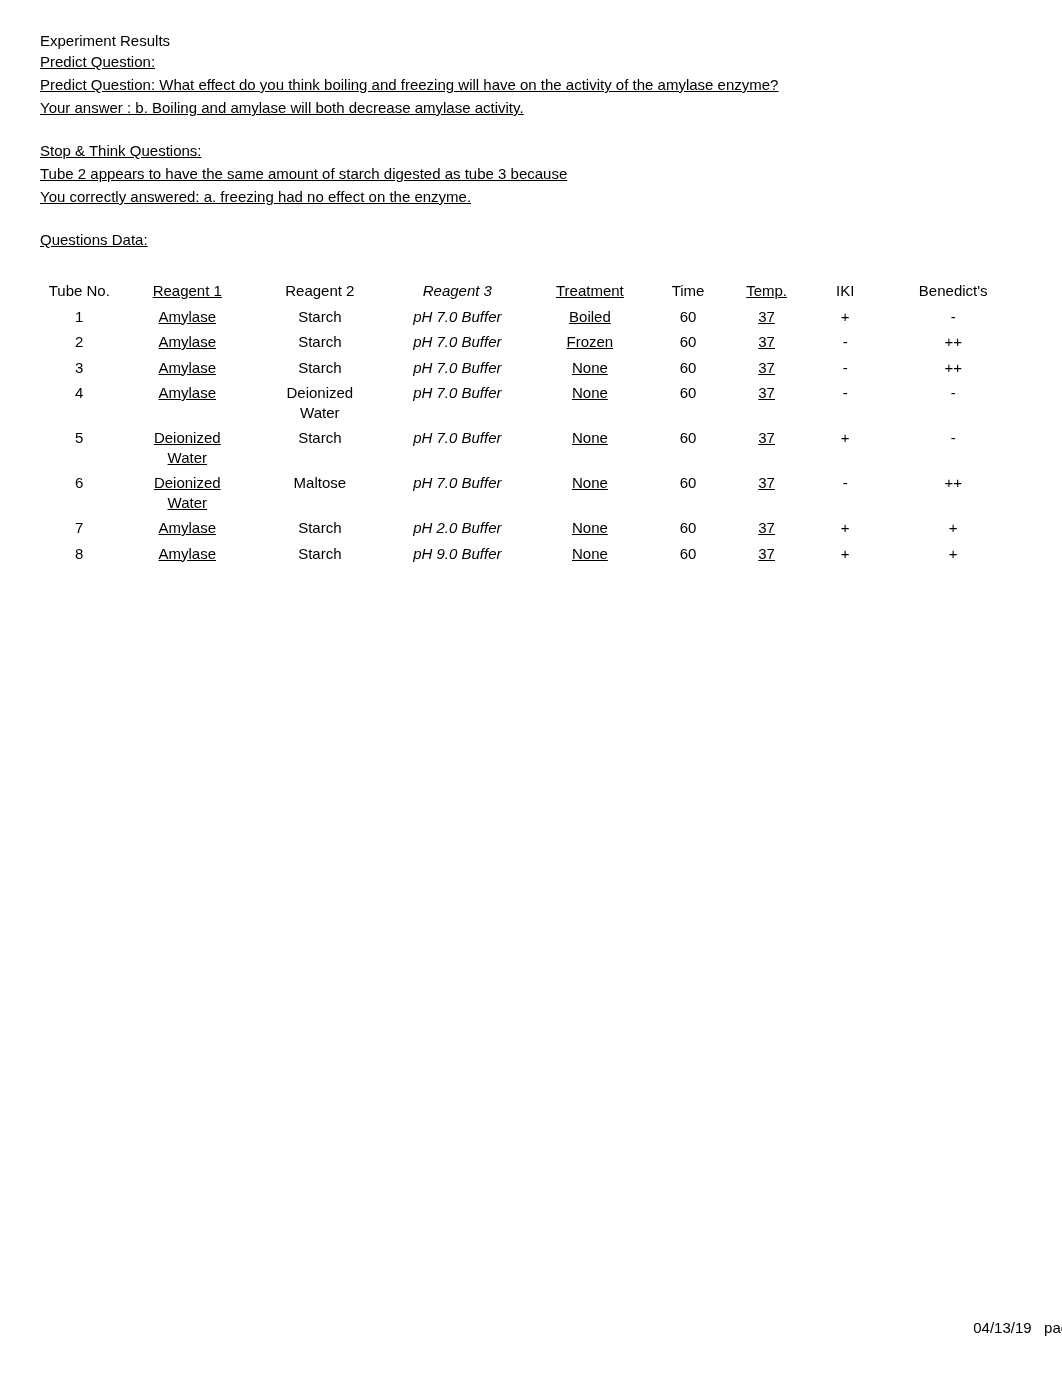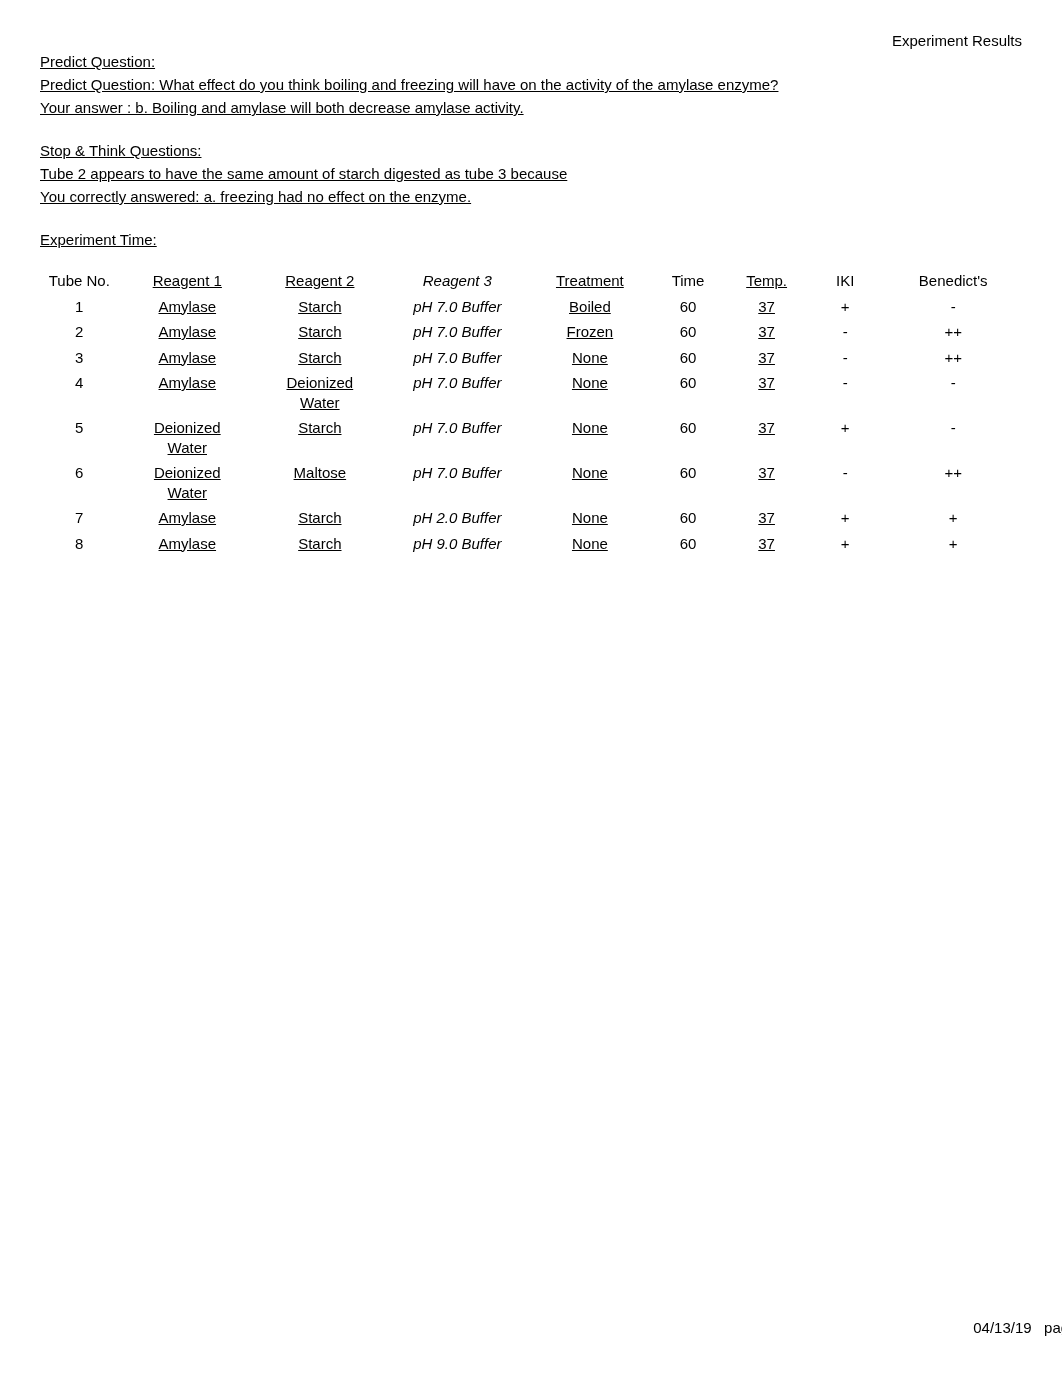--- a/index.html
+++ b/index.html
@@ -12,51 +12,50 @@
       font-size: 15px;
       color: #000;
       background: #fff;
       width: 1062px;
       height: 1376px;
       padding: 32px 40px;
       position: relative;
     }
     .section-title {
       margin-bottom: 2px;
-      text-align: right;
     }
     .paragraph {
       margin-bottom: 2px;
       line-height: 1.4;
       text-decoration: underline;
     }
     .spacer-md {
       height: 20px;
     }
     .spacer-sm {
       height: 8px;
     }
     table {
       width: 100%;
       border-collapse: collapse;
-      margin-top: 8px;
+      margin-top: 18px;
     }
     th, td {
       text-align: center;
       padding: 3px 4px;
       font-weight: normal;
       vertical-align: top;
       line-height: 1.3;
     }
     th {
       font-weight: normal;
     }
     .col-tube { width: 8%; }
     .col-r1 { width: 14%; text-decoration: underline; }
-    .col-r2 { width: 13%; text-decoration: underline; }
+    .col-r2 { width: 13%; }
     .col-r3 { width: 15%; font-style: italic; }
     .col-treat { width: 12%; text-decoration: underline; }
     .col-time { width: 8%; }
     .col-temp { width: 8%; text-decoration: underline; }
     .col-iki { width: 8%; }
     .col-ben { width: 14%; }
     .footer {
       position: absolute;
       bottom: 40px;
       left: 0;
@@ -74,21 +73,21 @@
 <div class="paragraph">Your answer : b. Boiling and amylase will both decrease amylase activity.</div>
 
 <div class="spacer-md"></div>
 
 <div class="paragraph">Stop &amp; Think Questions:</div>
 <div class="paragraph">Tube 2 appears to have the same amount of starch digested as tube 3 because</div>
 <div class="paragraph">You correctly answered: a. freezing had no effect on the enzyme.</div>
 
 <div class="spacer-md"></div>
 
-<div class="paragraph">Experiment Time:</div>
+<div class="paragraph">Questions Data:</div>
 
 <div class="spacer-sm"></div>
 
 <table>
   <thead>
     <tr>
       <th class="col-tube">Tube No.</th>
       <th class="col-r1">Reagent 1</th>
       <th class="col-r2">Reagent 2</th>
       <th class="col-r3">Reagent 3</th>

